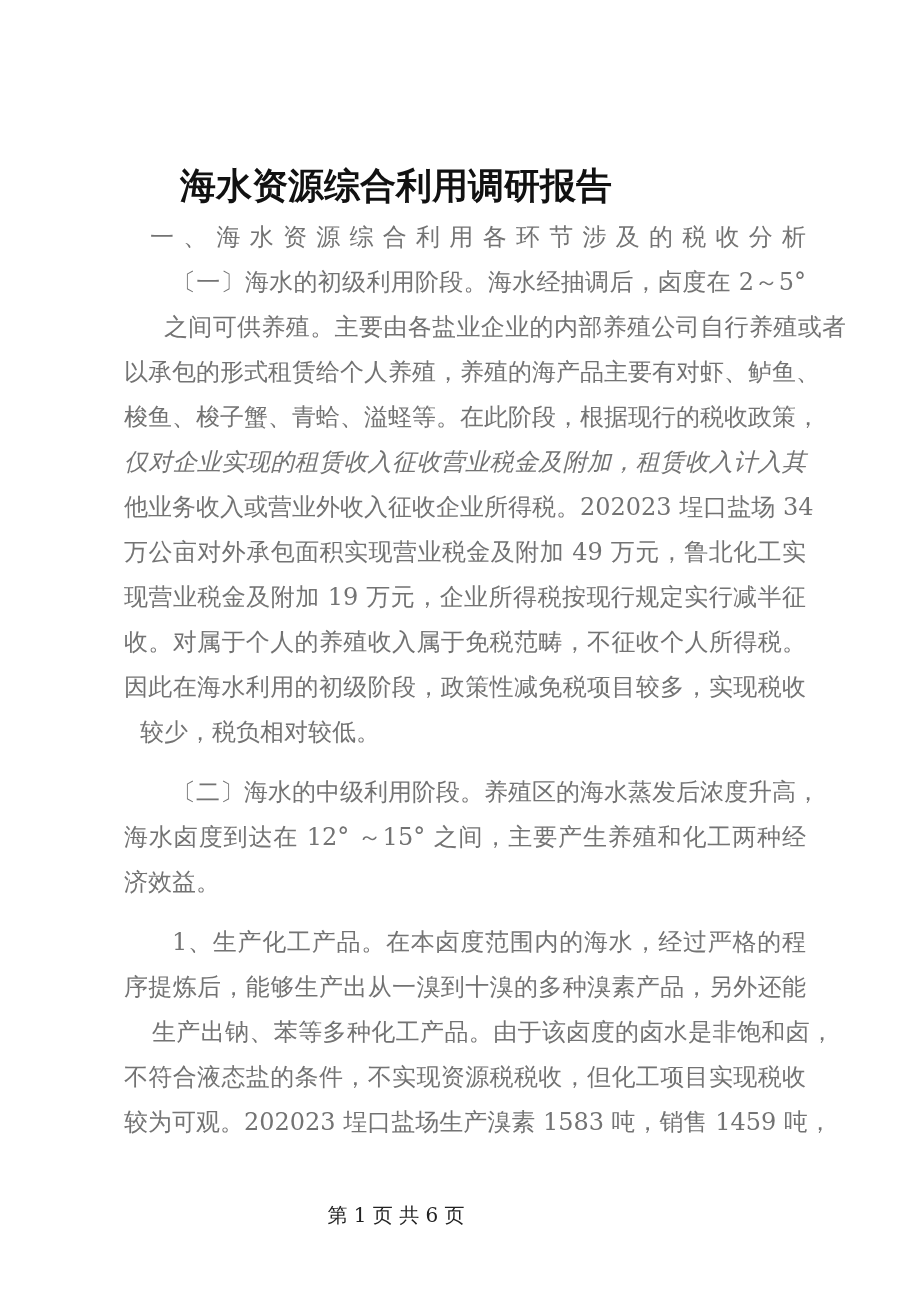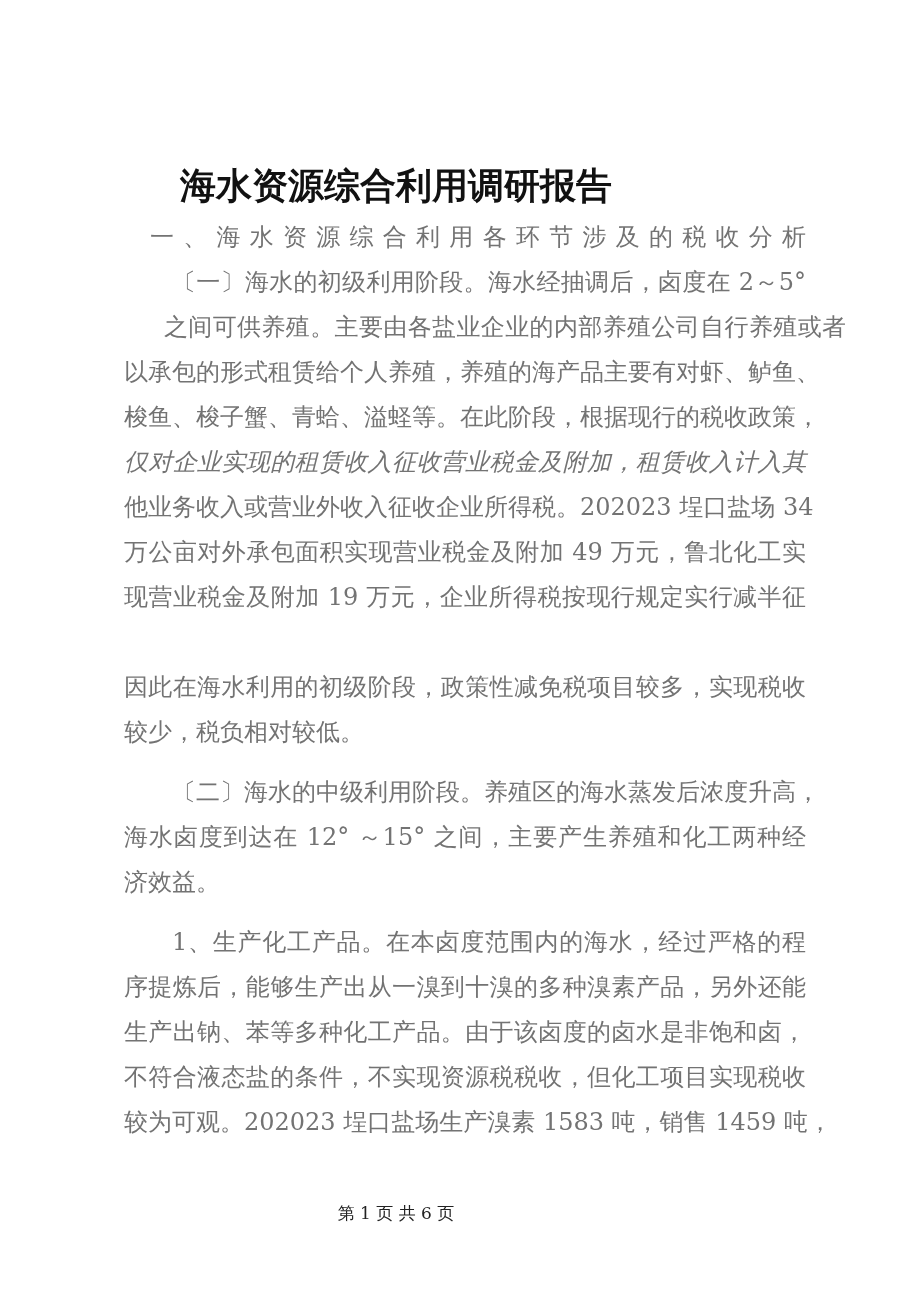--- a/index.html
+++ b/index.html
@@ -26,45 +26,46 @@
       text-align-last: justify;
       line-height: 30px;
     }
     .line.last { text-align-last: left; }
     .line.indent { left: 150px; width: 656px; }
     .line.indent2 { left: 172px; width: 634px; }
     .footer {
       position: absolute; left: 0; right: 0; top: 1202px;
       text-align: center;
       font-family: "DejaVu Serif", "Liberation Serif", serif;
-      font-size: 17px; color: #222;
+      font-size: 20px; color: #222;
     }
   </style>
 </head>
 <body>
 
 <div class="page">
   <div class="title">海水资源综合利用调研报告</div>
 
   <div class="line indent" style="top:222px;">一、海水资源综合利用各环节涉及的税收分析</div>
   <div class="line indent2" style="top:267px;">〔一〕海水的初级利用阶段。海水经抽调后，卤度在 2～5°</div>
   <div class="line" style="top:312px;margin-left:40px;">之间可供养殖。主要由各盐业企业的内部养殖公司自行养殖或者</div>
   <div class="line" style="top:357px;">以承包的形式租赁给个人养殖，养殖的海产品主要有对虾、鲈鱼、</div>
   <div class="line" style="top:402px;">梭鱼、梭子蟹、青蛤、溢蛏等。在此阶段，根据现行的税收政策，</div>
   <div class="line" style="top:447px;font-style:italic;">仅对企业实现的租赁收入征收营业税金及附加，租赁收入计入其</div>
   <div class="line" style="top:492px;">他业务收入或营业外收入征收企业所得税。202023 埕口盐场 34</div>
   <div class="line" style="top:537px;">万公亩对外承包面积实现营业税金及附加 49 万元，鲁北化工实</div>
   <div class="line" style="top:582px;">现营业税金及附加 19 万元，企业所得税按现行规定实行减半征</div>
+  <div class="line" style="top:627px;">收。对属于个人的养殖收入属于免税范畴，不征收个人所得税。</div>
   <div class="line" style="top:672px;">因此在海水利用的初级阶段，政策性减免税项目较多，实现税收</div>
-  <div class="line last" style="top:717px;">较少，税负相对较低。</div>
+  <div class="line last" style="top:717px;margin-left:16px;">较少，税负相对较低。</div>
 
   <div class="line indent2" style="top:777px;">〔二〕海水的中级利用阶段。养殖区的海水蒸发后浓度升高，</div>
   <div class="line" style="top:822px;">海水卤度到达在 12° ～15° 之间，主要产生养殖和化工两种经</div>
   <div class="line last" style="top:867px;">济效益。</div>
 
   <div class="line indent2" style="top:927px;">1、生产化工产品。在本卤度范围内的海水，经过严格的程</div>
   <div class="line" style="top:972px;">序提炼后，能够生产出从一溴到十溴的多种溴素产品，另外还能</div>
-  <div class="line" style="top:1017px;">生产出钠、苯等多种化工产品。由于该卤度的卤水是非饱和卤，</div>
+  <div class="line" style="top:1017px;margin-left:28px;">生产出钠、苯等多种化工产品。由于该卤度的卤水是非饱和卤，</div>
   <div class="line" style="top:1062px;">不符合液态盐的条件，不实现资源税税收，但化工项目实现税收</div>
   <div class="line" style="top:1107px;">较为可观。202023 埕口盐场生产溴素 1583 吨，销售 1459 吨，</div>
 
   <div class="footer">第 1 页  共 6 页</div>
 </div>
 
 </body></html>

